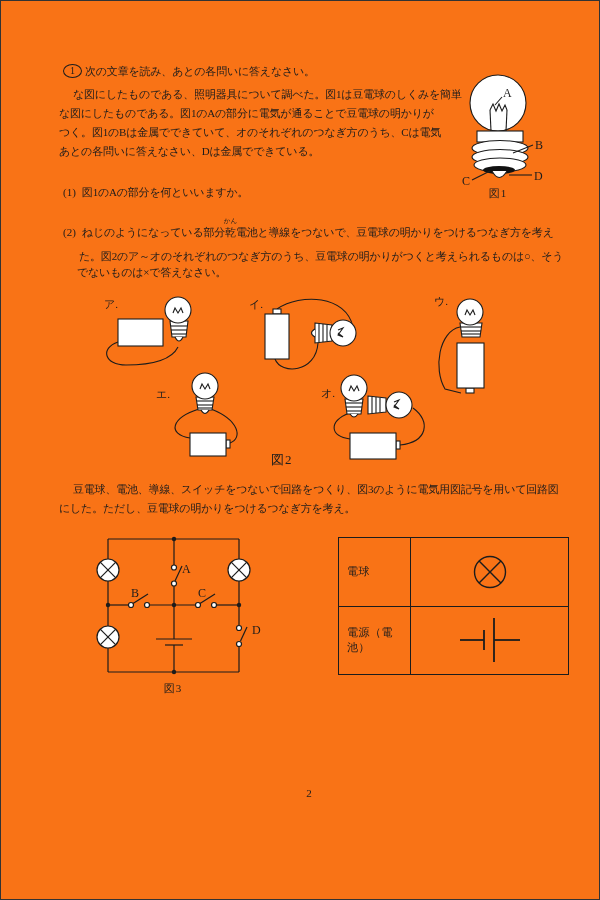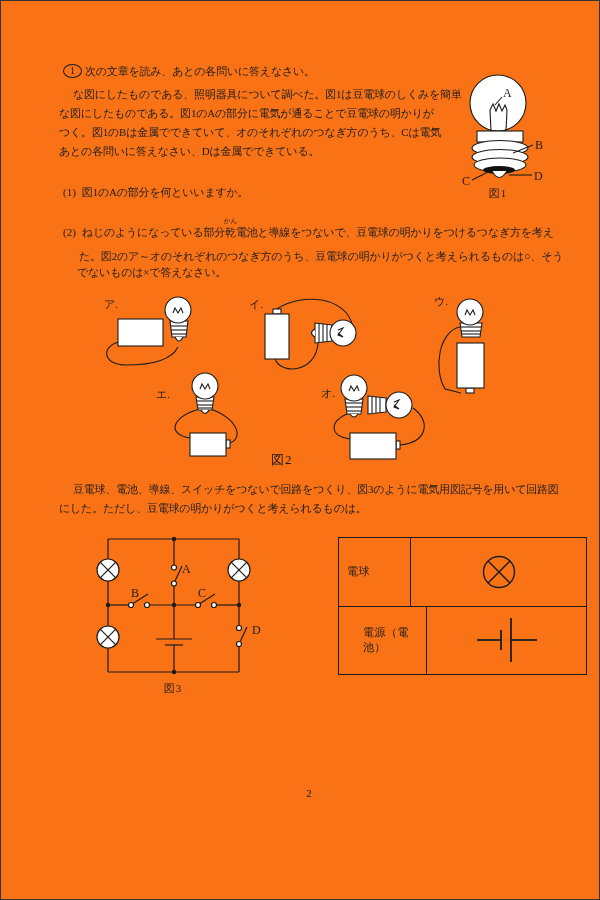--- a/index.html
+++ b/index.html
@@ -15,25 +15,25 @@
     width:17px;height:12px;line-height:12px;text-align:center;font-size:10px;
     vertical-align:1px;margin-right:3px;letter-spacing:0;
   }
   .rb{position:relative;display:inline-block;}
   .furi{position:absolute;left:50%;top:-7px;transform:translateX(-50%);font-size:6.5px;line-height:1;letter-spacing:0;}
   .figlabel{position:absolute;font-size:11px;letter-spacing:0;}
   .caption{position:absolute;font-size:13px;letter-spacing:1px;}
   svg{position:absolute;overflow:visible;}
   svg text{font-family:"Liberation Serif","DejaVu Serif",serif;fill:#1c1c1c;}
   .legend{
-    position:absolute;left:337px;top:536px;width:249px;height:138px;
+    position:absolute;left:337px;top:536px;width:231px;height:138px;
     border:1px solid #1c1c1c;box-sizing:border-box;display:flex;flex-direction:column;
   }
   .legend .lrow{flex:1;display:flex;border-bottom:1px solid #1c1c1c;}
-  .legend .lrow:last-child{border-bottom:none;margin-left:16px;}
+  .legend .lrow:last-child{border-bottom:none;}
   .legend .lcell-label{
     width:72px;border-right:1px solid #1c1c1c;box-sizing:border-box;
     display:flex;align-items:center;padding-left:8px;font-size:11px;letter-spacing:0.5px;
   }
   .legend .lcell-sym{flex:1;display:flex;align-items:center;justify-content:center;}
   .legend .lcell-sym svg{position:static;}
   .pagenum{position:absolute;left:296px;top:786px;width:24px;text-align:center;font-size:11px;}
 </style>
 </head>
 <body>
@@ -167,21 +167,21 @@
         <line x1="60" y1="21" x2="60" y2="37"></line>
         <line x1="64" y1="22" x2="64" y2="36"></line>
       <circle cx="83" cy="29" r="13" fill="#fff"></circle>
       <polyline points="78,26 83,24 78,31 83,33 78,29"></polyline>
     </g>
   </svg>
 
   <div class="caption" style="left:270px;top:450px">図2</div>
 
   <div class="tline" style="left:72px;top:481px">豆電球、電池、導線、スイッチをつないで回路をつくり、図3のように電気用図記号を用いて回路図</div>
-  <div class="tline" style="left:58px;top:500px">にした。ただし、豆電球の明かりがつくと考えられるものは。</div>
+  <div class="tline" style="left:58px;top:500px">にした。ただし、豆電球の明かりをつけるつなぎ方を考え。</div>
 
   <svg style="left:88px;top:528px" width="210" height="172" viewBox="0 0 210 172">
     <g stroke="#1c1c1c" stroke-width="1.2" fill="none">
 
       <line x1="19" y1="10" x2="150" y2="10"></line>
       <line x1="19" y1="143" x2="150" y2="143"></line>
       <line x1="19" y1="10" x2="19" y2="143"></line>
       <line x1="150" y1="10" x2="150" y2="96"></line>
       <line x1="150" y1="118" x2="150" y2="143"></line>
       <line x1="85" y1="10" x2="85" y2="36"></line>

